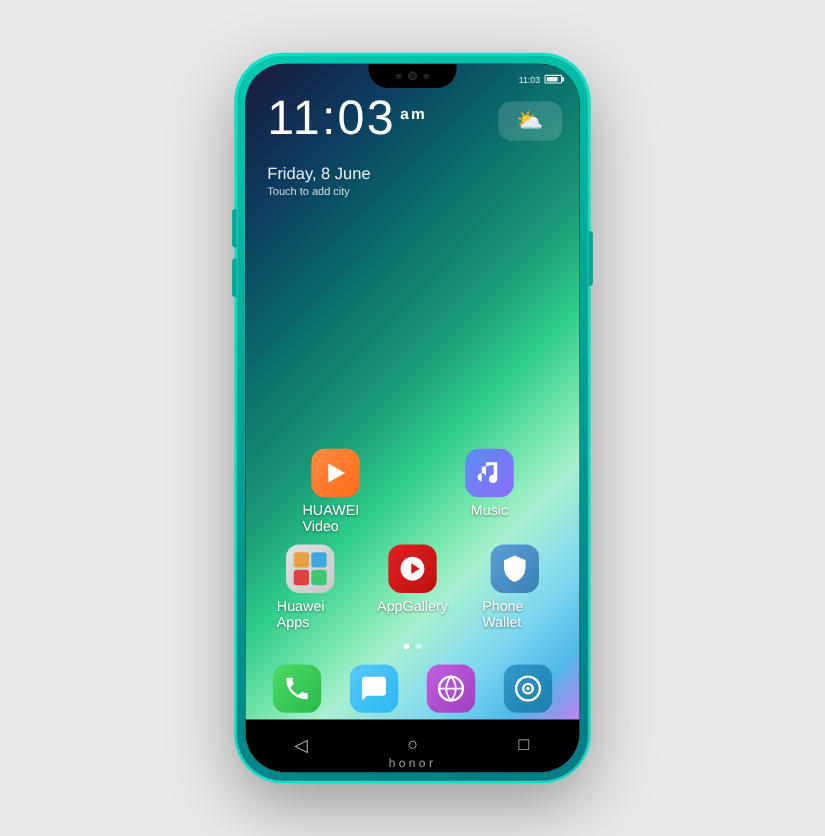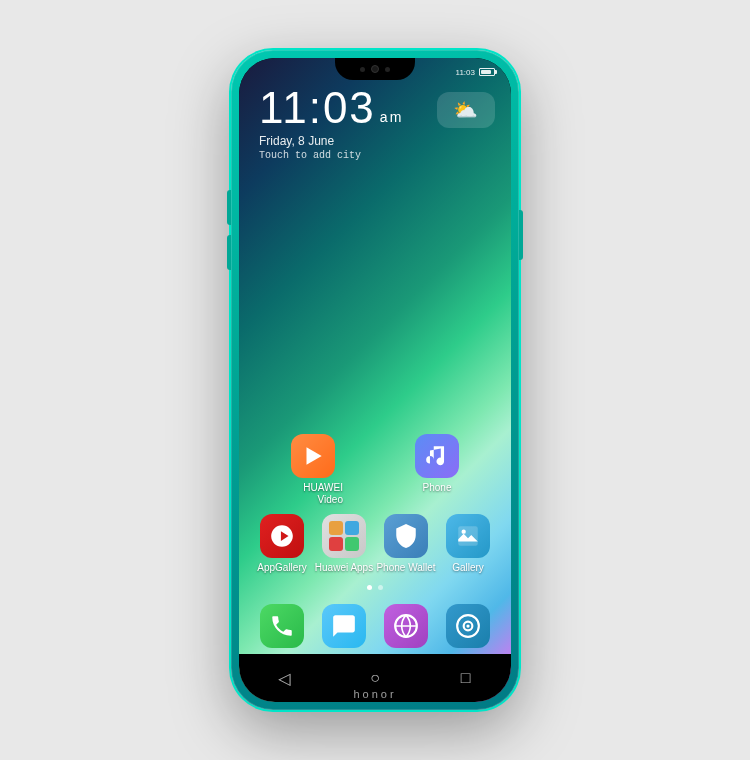--- a/index.html
+++ b/index.html
@@ -9,21 +9,21 @@
       background: #e8e8e8;
       display: flex;
       align-items: center;
       justify-content: center;
       font-family: 'Arial', sans-serif;
       overflow: hidden;
     }
 
     .phone-wrapper {
       position: relative;
-      width: 288px;
+      width: 320px;
       height: 660px;
     }
 
     .phone-body {
       position: absolute;
       inset: 0;
       border-radius: 42px;
       background: linear-gradient(160deg, #00c9b1 0%, #00a896 40%, #007a85 100%);
       box-shadow:
         0 0 0 2px #00e5c8,
@@ -173,33 +173,32 @@
       font-size: 44px;
       font-weight: 200;
       letter-spacing: 2px;
       line-height: 1;
       display: flex;
       align-items: flex-end;
     }
     .clock-ampm {
       font-size: 14px;
       margin-left: 4px;
-      margin-bottom: 6px;
-      font-weight: 400;
+      margin-bottom: 20px;
+      font-weight: 700;
     }
     .clock-date {
-      font-size: 12px;
+      font-size: 15px;
       opacity: 0.9;
-      margin-top: 4px;
+      margin-top: 20px;
     }
     .clock-touch {
       font-size: 10px;
       opacity: 0.8;
       margin-top: 2px;
-      font-family: Liberation Mono, monospace;
     }
 
     
     .weather-widget {
       position: absolute;
       top: 34px;
       right: 16px;
       color: white;
       text-align: center;
       z-index: 5;
@@ -239,23 +238,23 @@
       border-radius: 12px;
       display: flex;
       align-items: center;
       justify-content: center;
       font-size: 20px;
       margin-bottom: 4px;
       position: relative;
       overflow: hidden;
     }
     .app-label {
-      font-size: 10px;
+      font-size: 13px;
       color: white;
-      text-align: right;
+      text-align: left;
       text-shadow: 0 1px 2px rgba(0,0,0,0.5);
       line-height: 1.2;
     }
 
     
     .icon-huawei-video { background: linear-gradient(135deg, #ff8c42, #ff6b1a); }
     .icon-music { background: linear-gradient(135deg, #5b8df5, #8b6cf7); }
     .icon-honor-reader { background: linear-gradient(135deg, #4a90d9, #2c7bbf); }
     .icon-wallet { background: linear-gradient(135deg, #f5a623, #e8940a); }
     .icon-huawei-apps { background: linear-gradient(135deg, #e0e0e0, #c8c8c8); }
@@ -417,68 +416,58 @@
               </div>
               <div class="app-label">HUAWEI Video</div>
             </div>
 
             <div class="app-item">
               <div class="app-icon icon-music">
                 <svg viewBox="0 0 24 24" fill="white">
                     <path d="M9 3v12.5A3.5 3.5 0 105.5 19V7l10-2v8.5A3.5 3.5 0 1018.5 17V3H9z"></path>
                   </svg>
               </div>
-              <div class="app-label">Phone</div>
+              <div class="app-label">Music</div>
             </div>
 
 
           </div>
 
           <div class="app-row">
-
-            <div class="app-item">
-              <div class="app-icon icon-appgallery">
-                <svg viewBox="0 0 24 24" fill="white">
-                    <path d="M12 2C6.5 2 2 6.5 2 12s4.5 10 10 10 10-4.5 10-10S17.5 2 12 2zm-1 14.5v-9l7 4.5-7 4.5z"></path>
-                  </svg>
-              </div>
-              <div class="app-label">AppGallery</div>
-            </div>
 
             <div class="app-item">
               <div class="app-icon icon-huawei-apps">
                 <div class="huawei-apps-grid">
                   <div class="apps-sub"></div>
                   <div class="apps-sub"></div>
                   <div class="apps-sub"></div>
                   <div class="apps-sub"></div>
                 </div>
               </div>
               <div class="app-label">Huawei Apps</div>
             </div>
 
             <div class="app-item">
+              <div class="app-icon icon-appgallery">
+                <svg viewBox="0 0 24 24" fill="white">
+                    <path d="M12 2C6.5 2 2 6.5 2 12s4.5 10 10 10 10-4.5 10-10S17.5 2 12 2zm-1 14.5v-9l7 4.5-7 4.5z"></path>
+                  </svg>
+              </div>
+              <div class="app-label">AppGallery</div>
+            </div>
+
+            <div class="app-item">
               <div class="app-icon icon-phone-manager">
                 <svg viewBox="0 0 24 24" fill="white">
                     <path d="M12 1L3 5v6c0 5.55 3.84 10.74 9 12 5.16-1.26 9-6.45 9-12V5l-9-4z"></path>
                   </svg>
               </div>
               <div class="app-label">Phone Wallet</div>
             </div>
 
-            <div class="app-item">
-              <div class="app-icon icon-gallery">
-                <svg viewBox="0 0 24 24" fill="white">
-                    <rect x="3" y="3" width="18" height="18" rx="2" fill="rgba(255,255,255,0.2)"></rect>
-                    <path d="M3 15l5-5 4 4 3-3 6 6H3z" fill="white"></path>
-                    <circle cx="8" cy="8" r="2" fill="white"></circle>
-                  </svg>
-              </div>
-              <div class="app-label">Gallery</div>
-            </div>
           </div>
         </div>
 
         <div class="page-dots">
           <div class="dot active"></div>
           <div class="dot"></div>
         </div>
 
         <div class="dock">
           <div class="dock-row">

